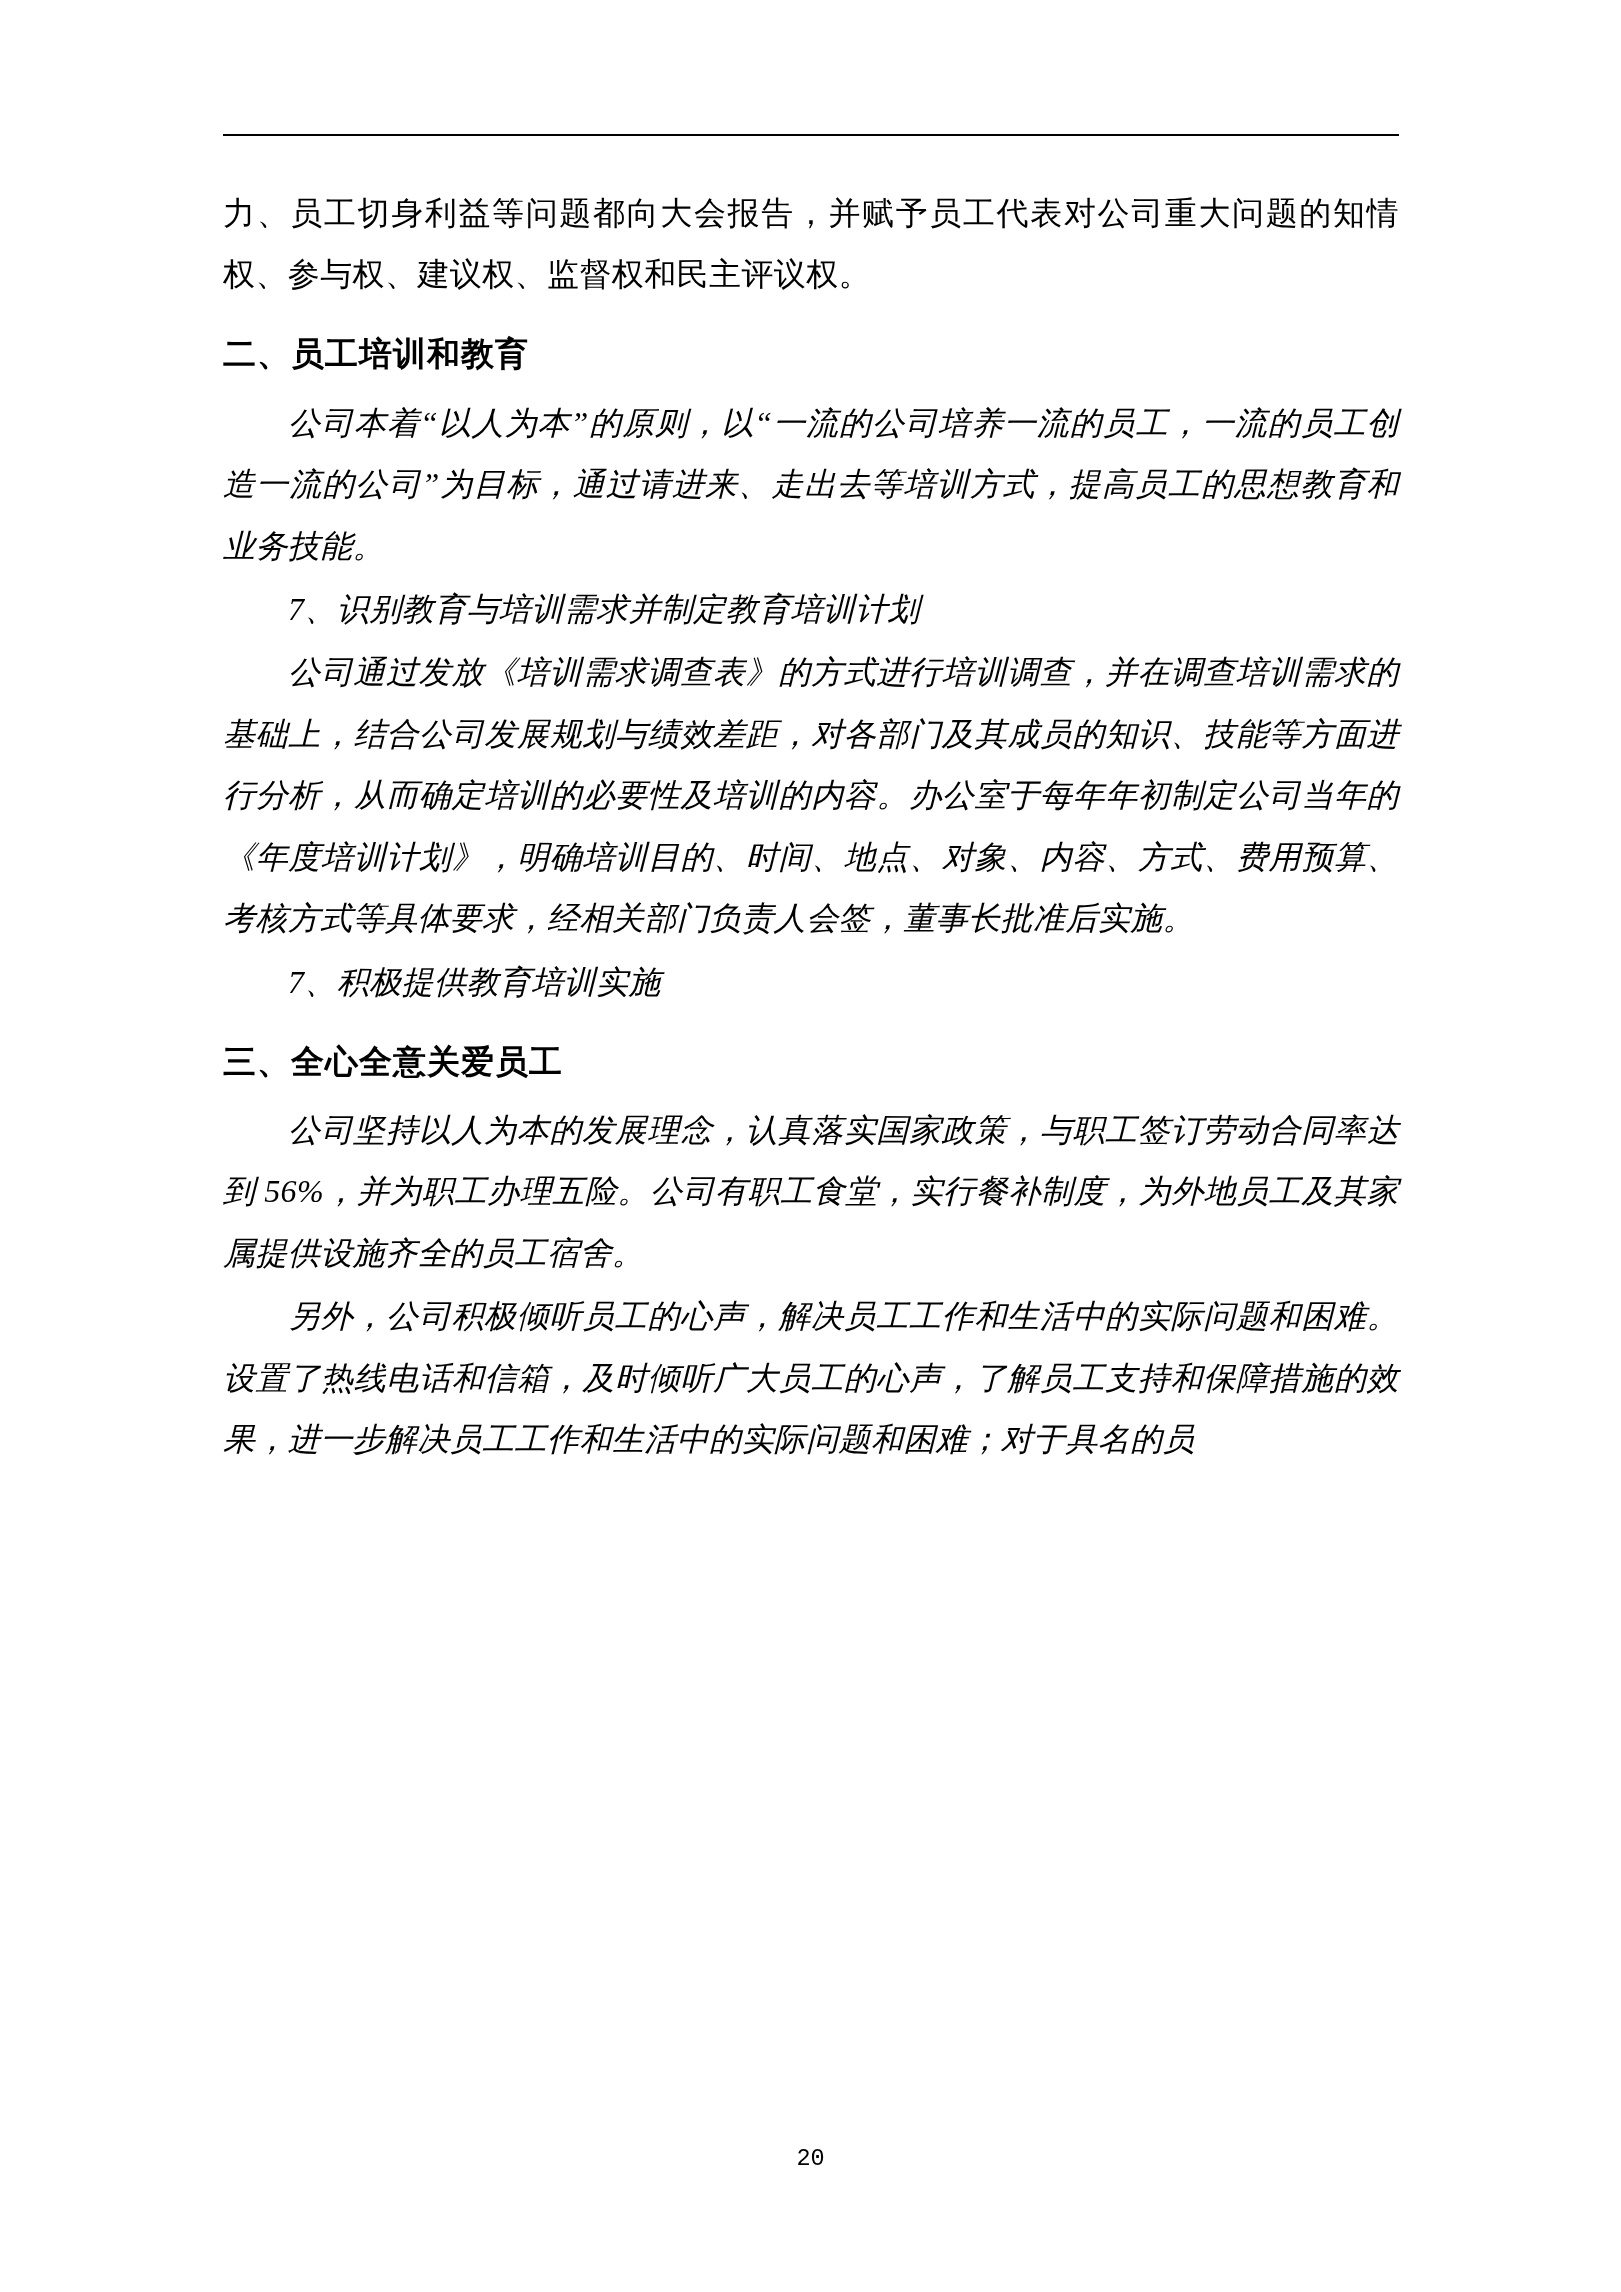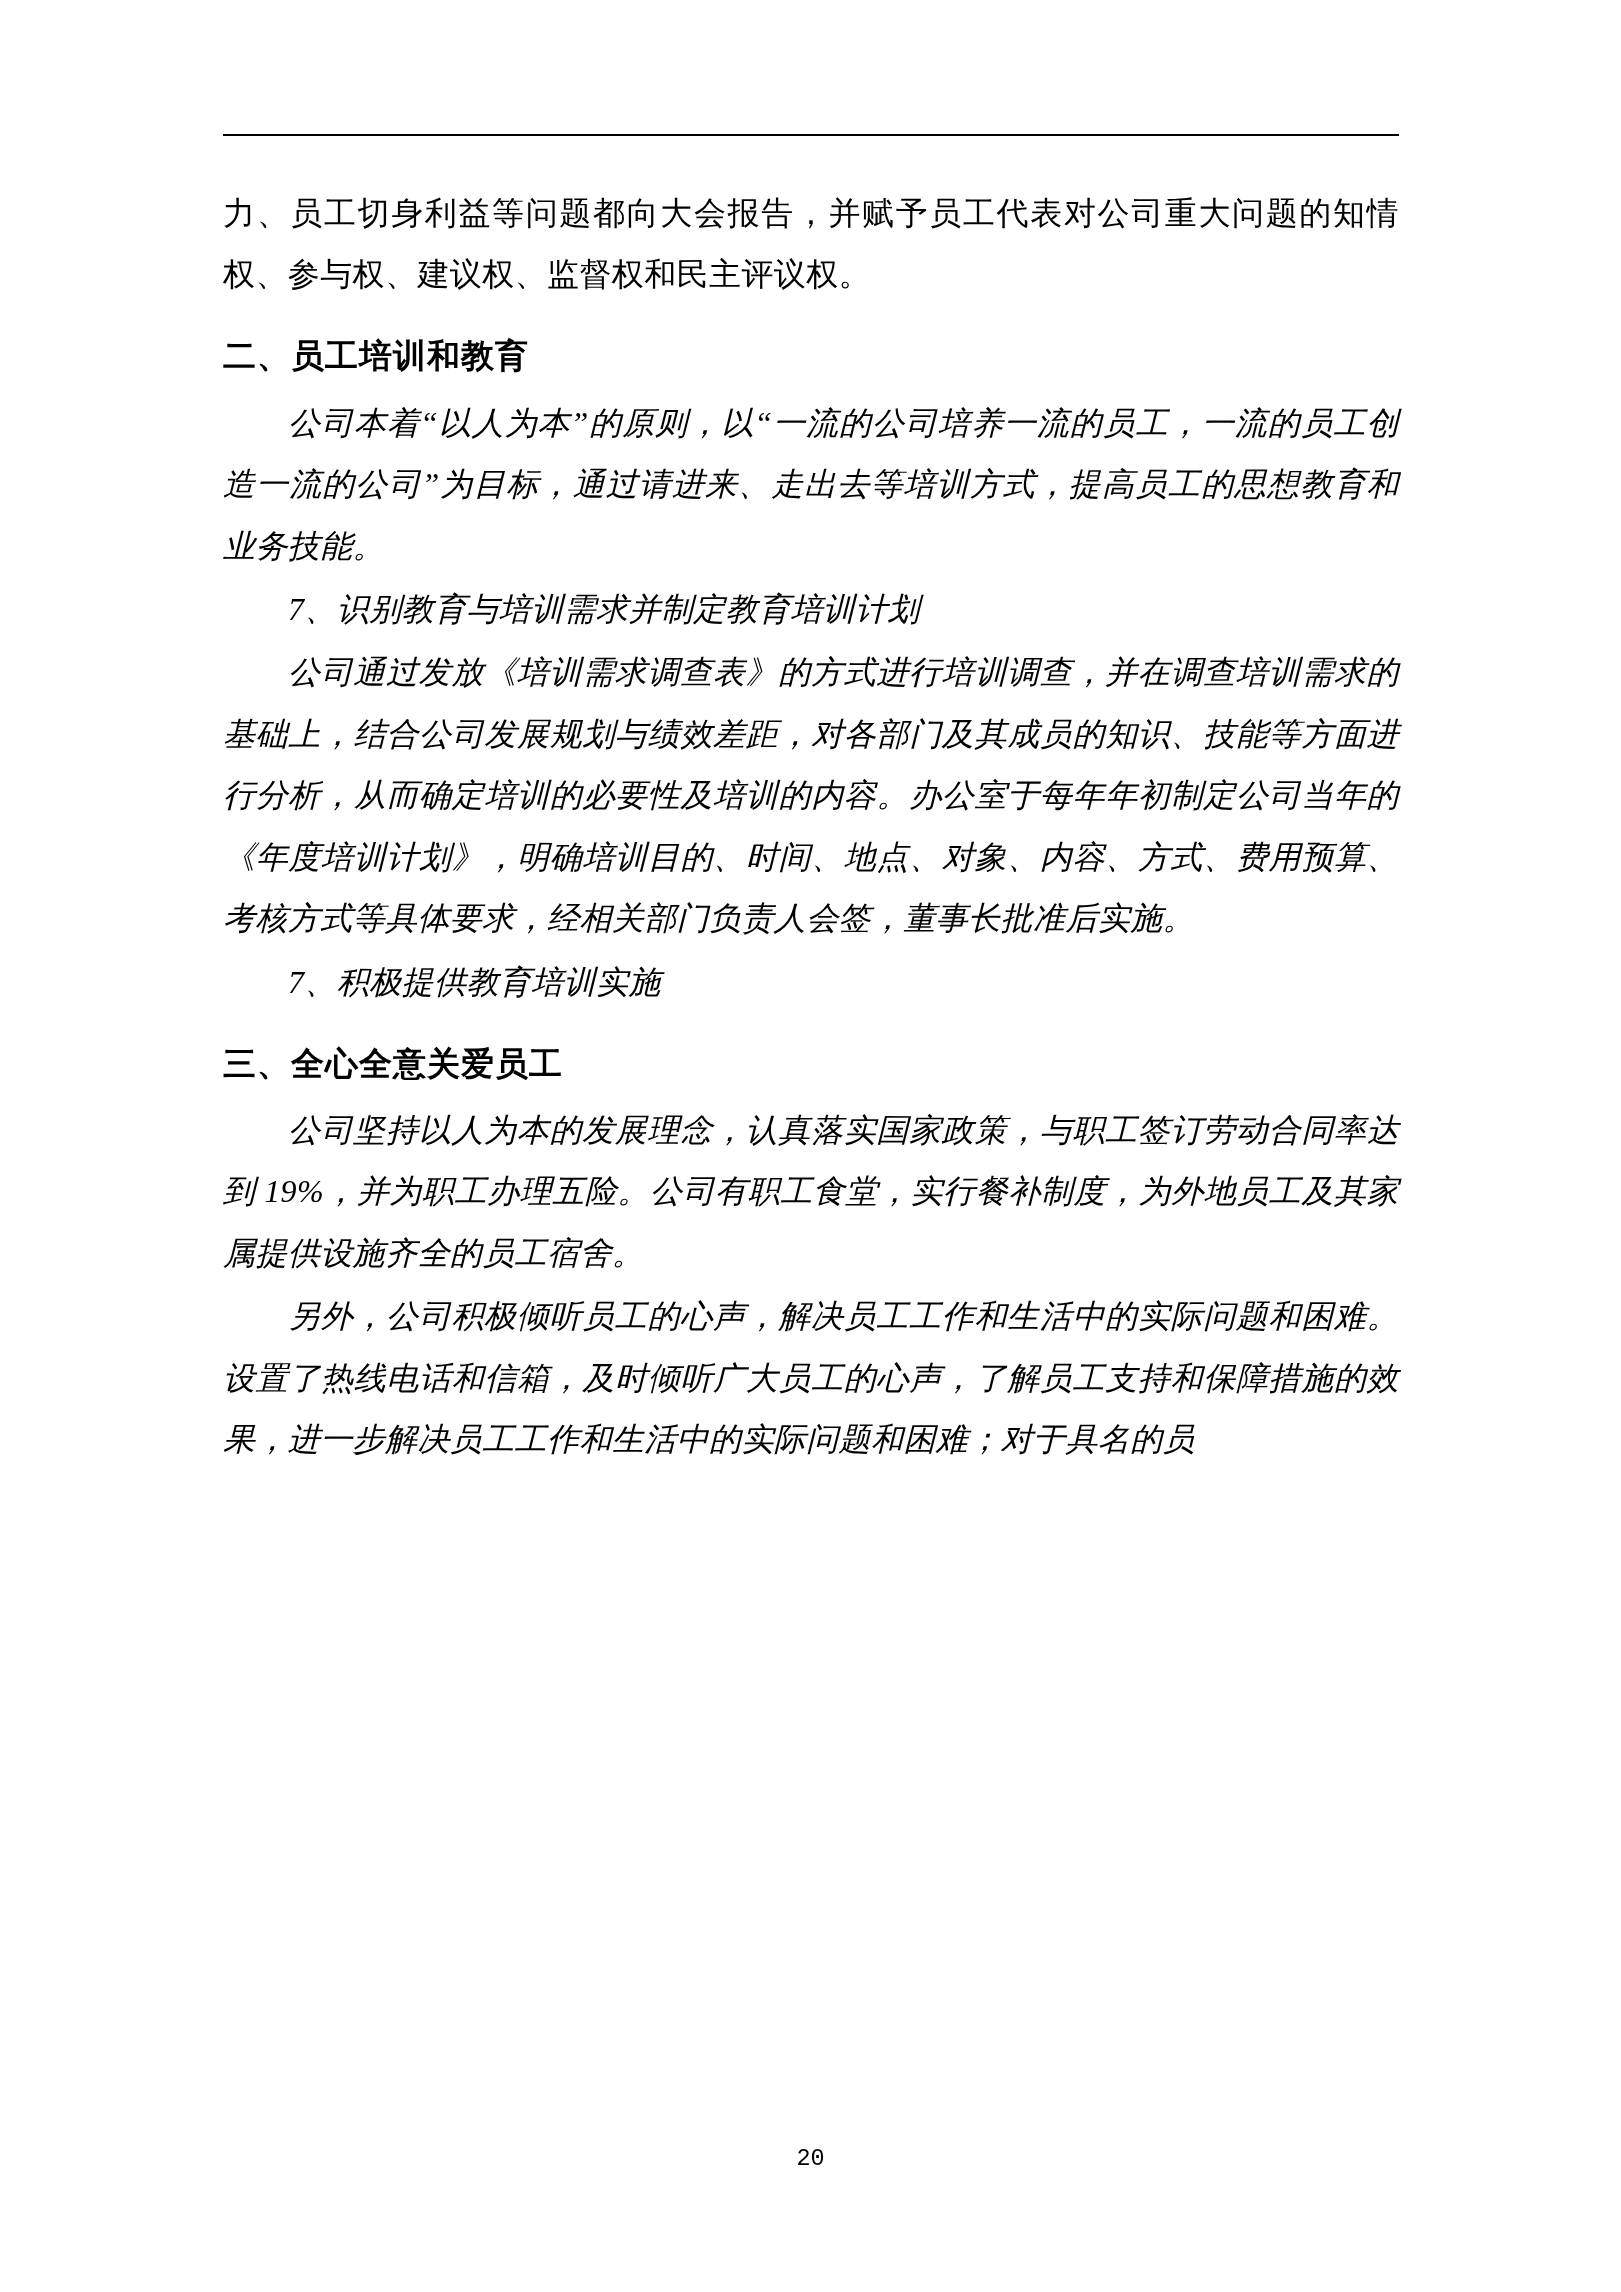--- a/index.html
+++ b/index.html
@@ -43,20 +43,21 @@
     text-indent: 65px;
     font-style: italic;
   }
   .heading {
     font-size: 33px;
     font-weight: bold;
     line-height: 1.92;
     margin: 9.8px 0 3.9px 0;
     text-indent: 0;
     letter-spacing: 1px;
+    font-family: Liberation Mono, monospace;
   }
   .gap-sm { height: 7.8px; }
   .footer {
     position: absolute;
     left: 0;
     top: 2129px;
     width: 100%;
     text-align: center;
     font-size: 23.5px;
     font-family: Liberation Mono, monospace;
@@ -83,21 +84,21 @@
 
     <p class="para indent">公司通过发放《培训需求调查表》的方式进行培训调查，并在调查培训需求的基础上，结合公司发展规划与绩效差距，对各部门及其成员的知识、技能等方面进行分析，从而确定培训的必要性及培训的内容。办公室于每年年初制定公司当年的《年度培训计划》，明确培训目的、时间、地点、对象、内容、方式、费用预算、考核方式等具体要求，经相关部门负责人会签，董事长批准后实施。</p>
 
     <p class="para indent">7、积极提供教育培训实施</p>
 
 
     <div class="gap-sm"></div>
 
     <h2 class="heading">三、全心全意关爱员工</h2>
 
-    <p class="para indent">公司坚持以人为本的发展理念，认真落实国家政策，与职工签订劳动合同率达到 19%，并为职工办理五险。公司有职工食堂，实行餐补制度，为外地员工及其家属提供设施齐全的员工宿舍。</p>
+    <p class="para indent">公司坚持以人为本的发展理念，认真落实国家政策，与职工签订劳动合同率达到 56%，并为职工办理五险。公司有职工食堂，实行餐补制度，为外地员工及其家属提供设施齐全的员工宿舍。</p>
 
     <p class="para indent">另外，公司积极倾听员工的心声，解决员工工作和生活中的实际问题和困难。设置了热线电话和信箱，及时倾听广大员工的心声，了解员工支持和保障措施的效果，进一步解决员工工作和生活中的实际问题和困难；对于具名的员</p>
 
   </div>
 
   <div class="footer">20</div>
 
 </div>
 
 

